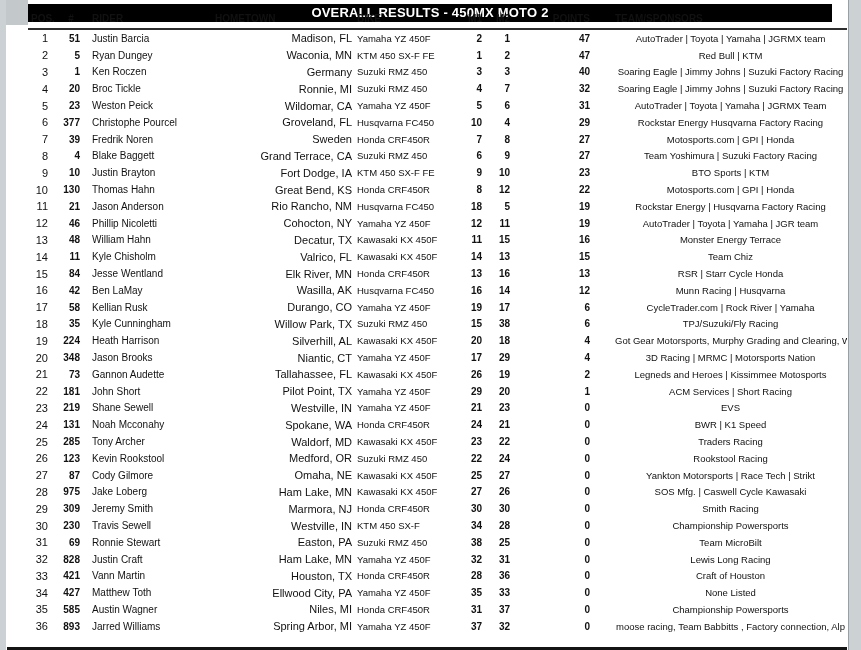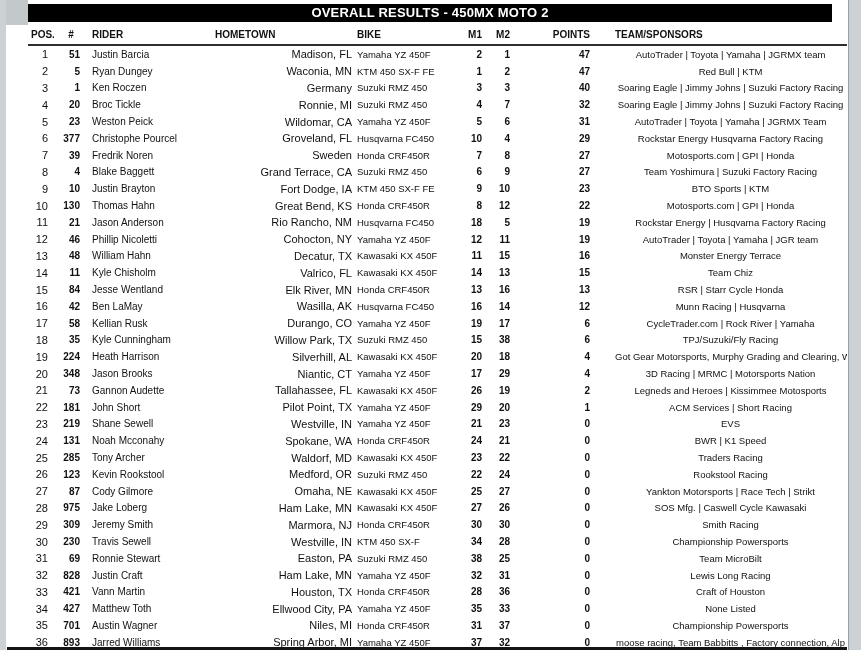--- a/index.html
+++ b/index.html
@@ -24,21 +24,21 @@
   }
   .title-bar {
     position:absolute; left:22px; top:4px;
     width:804px; height:18px;
     background:#000000; color:#ffffff;
     font-size:13px; font-weight:bold;
     line-height:18px; text-align:center;
     letter-spacing:0.2px;
   }
   table.results {
-    position:absolute; left:22px; top:24px;
+    position:absolute; left:22px; top:8px;
     width:819px;
     border-collapse:collapse; table-layout:fixed;
   }
   thead th {
     font-size:10px; font-weight:bold; color:#111;
     padding-top:5px; padding-bottom:4px;
     border-bottom:2.5px solid #2e2e2e;
     white-space:nowrap; overflow:hidden;
   }
   tbody td {
@@ -477,21 +477,21 @@
           <td class="c-rider">Matthew Toth</td>
           <td class="c-hometown">Ellwood City, PA</td>
           <td class="c-bike">Yamaha YZ 450F</td>
           <td class="c-m1">35</td>
           <td class="c-m2">33</td>
           <td class="c-points">0</td>
           <td class="c-team">None Listed</td>
         </tr>
         <tr>
           <td class="c-pos">35</td>
-          <td class="c-num">701</td>
+          <td class="c-num">585</td>
           <td class="c-rider">Austin Wagner</td>
           <td class="c-hometown">Niles, MI</td>
           <td class="c-bike">Honda CRF450R</td>
           <td class="c-m1">31</td>
           <td class="c-m2">37</td>
           <td class="c-points">0</td>
           <td class="c-team">Championship Powersports</td>
         </tr>
         <tr>
           <td class="c-pos">36</td>

